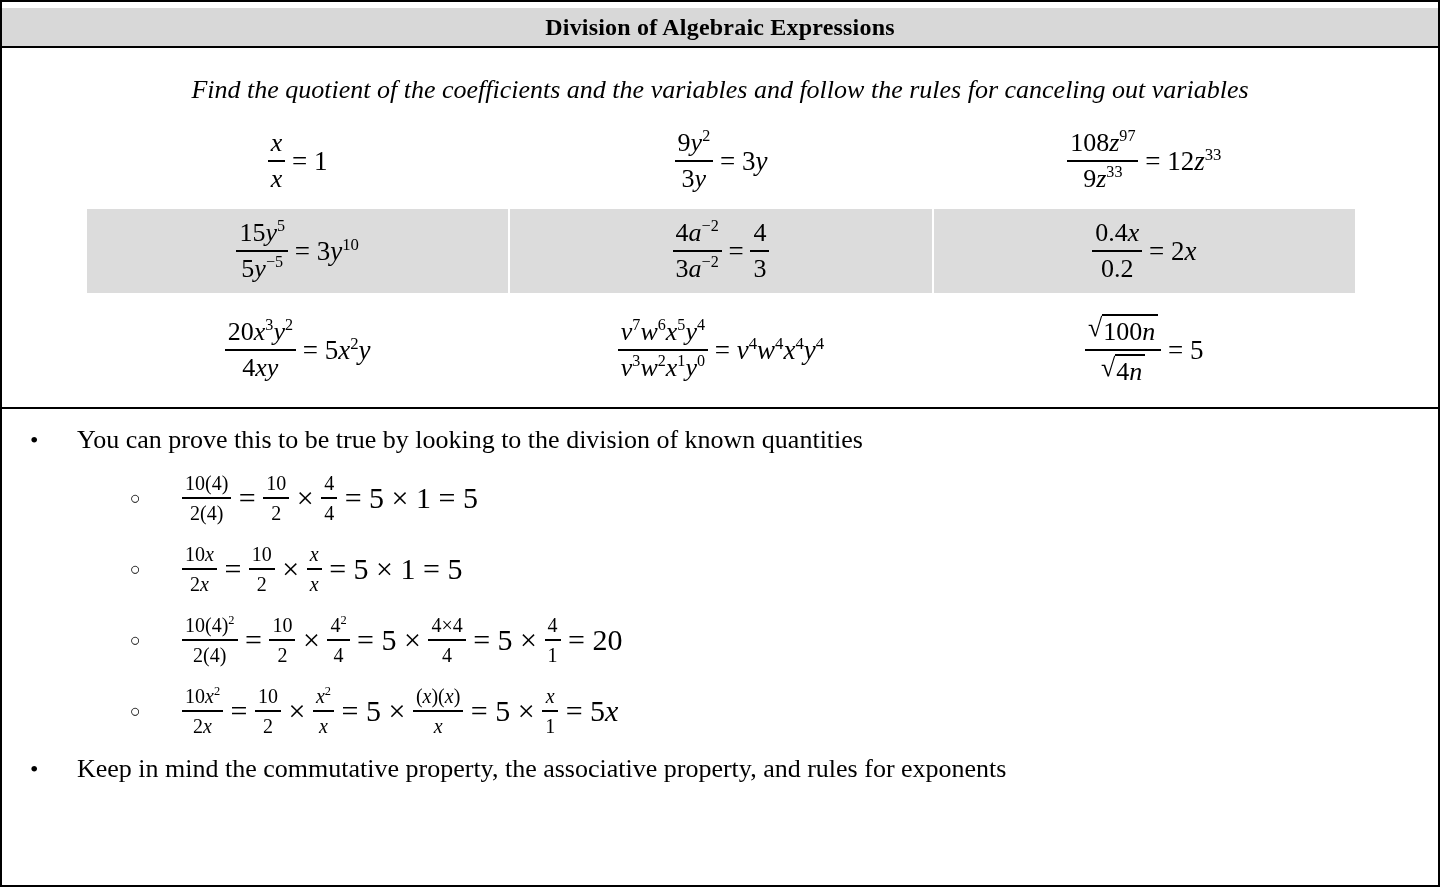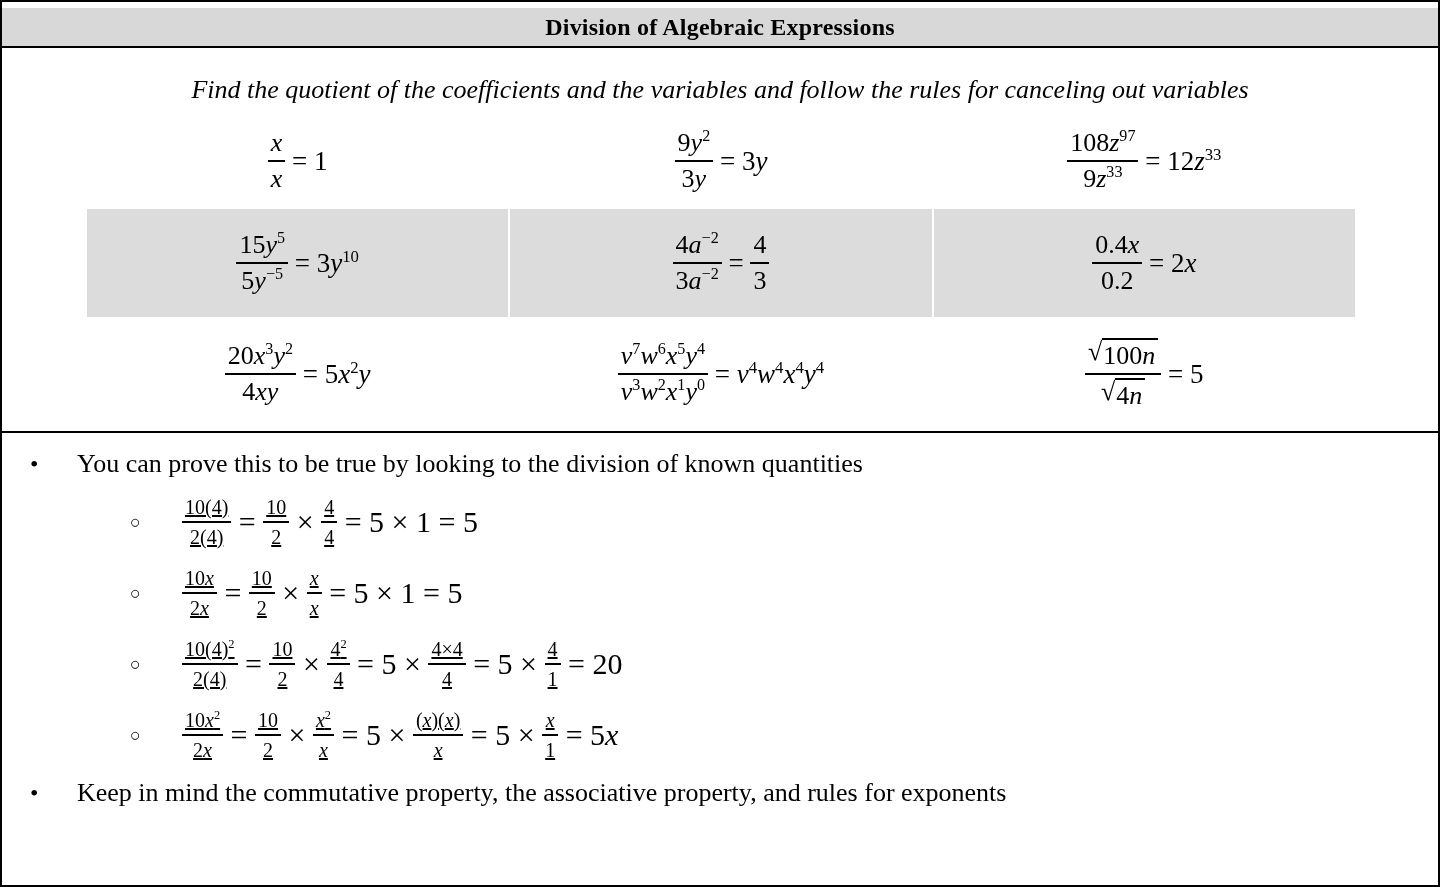--- a/index.html
+++ b/index.html
@@ -11,21 +11,21 @@
   .header{height:38px;flex:0 0 38px;background:var(--header_bg,#d8d8d8);
           border-bottom:2px solid var(--border,#000);
           display:flex;align-items:center;justify-content:center;margin-top:6px;}
   .title{font-weight:bold;font-size:24px;letter-spacing:.2px;}
 
   
   .examples{border-bottom:2px solid var(--border,#000);padding-top:27px;}
   .instruction{text-align:center;font-style:italic;font-size:26px;}
   .grid{margin:8px 83px 0 85px;}
   .row{display:grid;grid-template-columns:1fr 1fr 1fr;column-gap:2px;}
-  .row.r1{height:96px}.row.r2{height:108px}.row.r3{height:114px}
+  .row.r1{height:96px}.row.r2{height:84px}.row.r3{height:114px}
   .cell{display:flex;align-items:center;justify-content:center;}
   .row.shaded .cell{background:var(--shaded_row_bg,#dcdcdc);}
 
   
   .eq{display:flex;align-items:center;font-size:27px;}
   .eq .frac{font-size:26px;}
   .frac{display:inline-flex;flex-direction:column;align-items:center;text-align:center;line-height:1.22;}
   .frac .bar{align-self:stretch;height:2px;background:var(--border,#000);margin:1px 0;}
   .frac .num,.frac .den{padding:0 3px;white-space:pre;}
   .run{white-space:pre;}
@@ -35,21 +35,21 @@
   .rad-sign{line-height:1.1;}
   .rad-body{border-top:2px solid var(--border,#000);padding:0 3px 0 1px;}
 
   
   .notes{flex:1;padding-top:16px;font-size:26px;}
   .bullet-row{display:flex;align-items:baseline;padding-left:28px;}
   .bullet-glyph{width:47px;flex:0 0 47px;font-size:24px;}
   .sub-row{display:flex;align-items:center;margin:15px 0 15px 128px;}
   .sub-glyph{width:52px;flex:0 0 52px;font-size:18px;}
   .sub-eq{font-size:30px;}
-  .sub-eq .frac{font-size:20px;line-height:1.3;text-decoration:underline;}
+  .sub-eq .frac{font-size:20px;line-height:1.3;}
   .bullet-last{margin-top:14px;}
 </style>
 </head>
 <body style="--header_bg: #d8d8d8; --shaded_row_bg: #dcdcdc; --border: #000000; --page_bg: #ffffff;">
 
 <div class="page">
 
   <div class="header">
     <div class="title">Division of Algebraic Expressions</div>
   </div>

